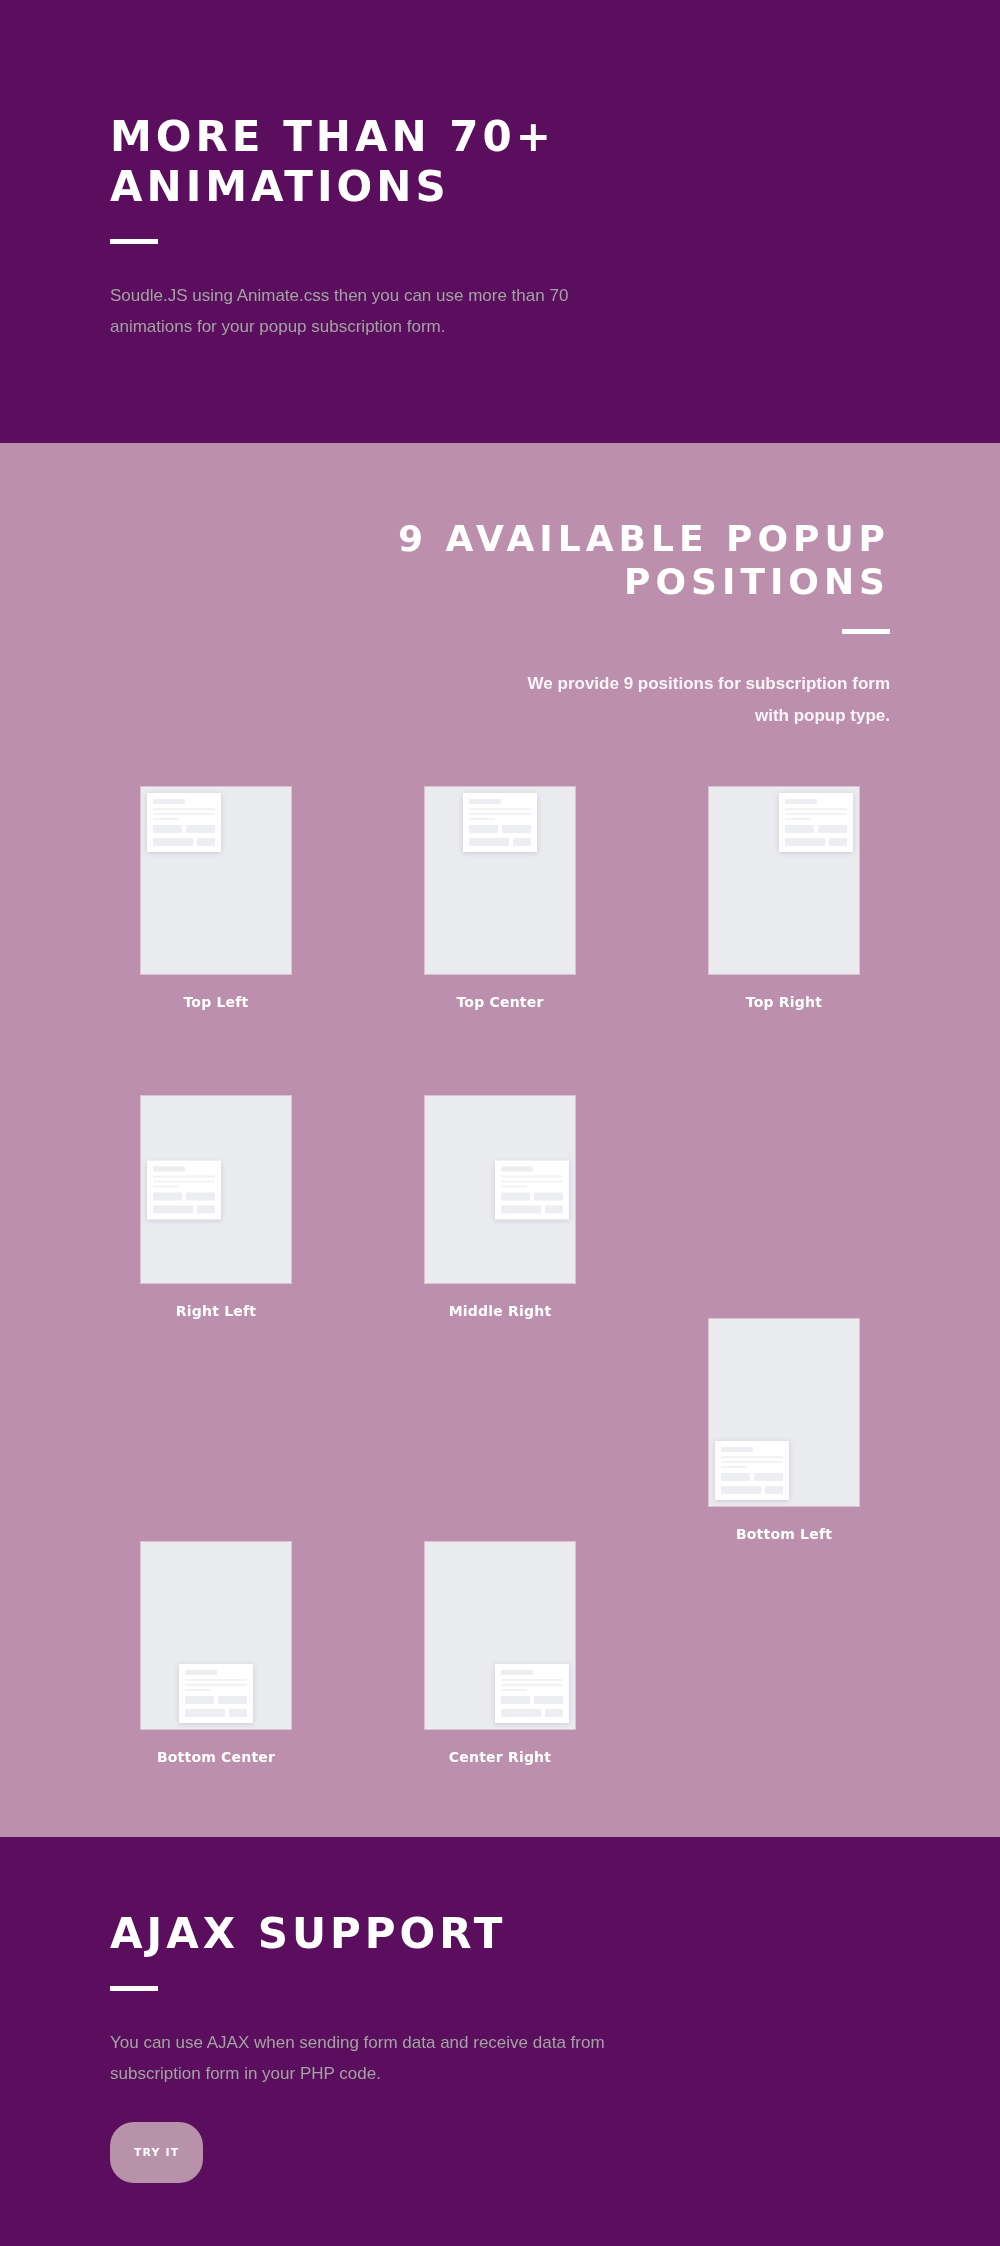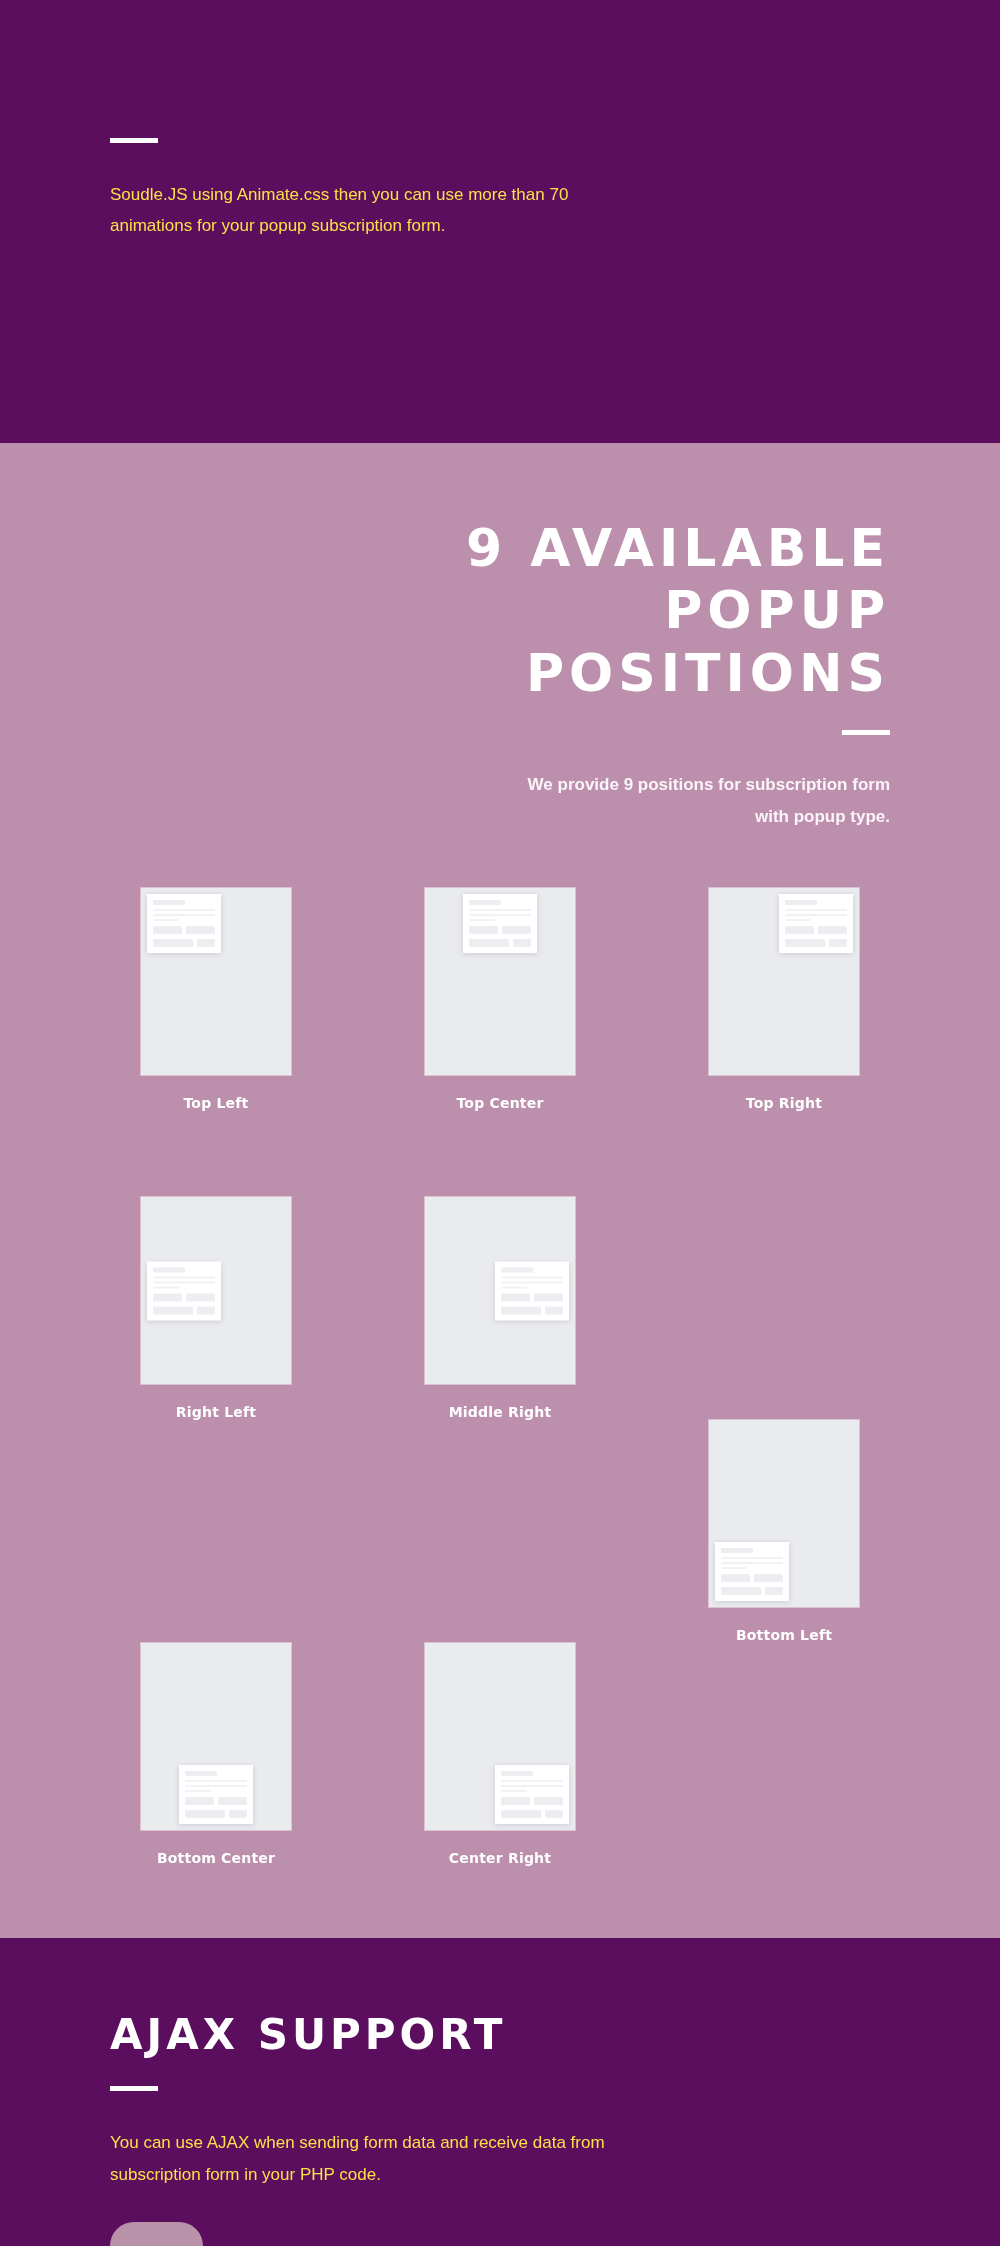--- a/index.html
+++ b/index.html
@@ -20,32 +20,32 @@
 
   .heading {
     font-family:"DejaVu Sans", sans-serif;
     font-weight:700;
     font-size:42px;
     line-height:1.20;
     letter-spacing:4px;
     color:#FFFFFF;
     text-transform:uppercase;
   }
-  .heading-sm { font-size:52px; letter-spacing:5px; }
+  .heading-sm { font-size:36px; letter-spacing:5px; }
 
   .rule {
     width:48px; height:5px; background:#FFFFFF;
     margin-top:26px;
   }
   .rule-right { margin-left:auto; }
 
   .desc {
     font-size:17px;
     line-height:1.85;
-    color:#fde047;
+    color:#a3a3a3;
     font-weight:400;
   }
   .desc-light { color:#FBF5FA;font-weight:bold; }
 
   .align-right { text-align:right; }
 
   
   #sec-animations { height:443px; padding-top:112px; }
   #sec-animations .heading { max-width:470px; }
   #sec-animations .desc { margin-top:36px; max-width:470px; }
@@ -133,20 +133,21 @@
     border-radius:24px;
     cursor:pointer;
     text-transform:uppercase;
   }
 </style>
 </head>
 <body>
 
 <section class="section sec-dark" id="sec-animations">
   <div class="inner">
+    <h1 class="heading">More Than 70+ Animations</h1>
     <div class="rule"></div>
     <p class="desc">Soudle.JS using Animate.css then you can use more than 70 animations for your popup subscription form.</p>
   </div>
 </section>
 
 <section class="section sec-mauve" id="sec-positions">
   <div class="inner">
     <h2 class="heading heading-sm align-right">9 Available Popup Positions</h2>
     <div class="rule rule-right"></div>
     <p class="desc desc-light align-right">We provide 9 positions for subscription form with popup type.</p>

